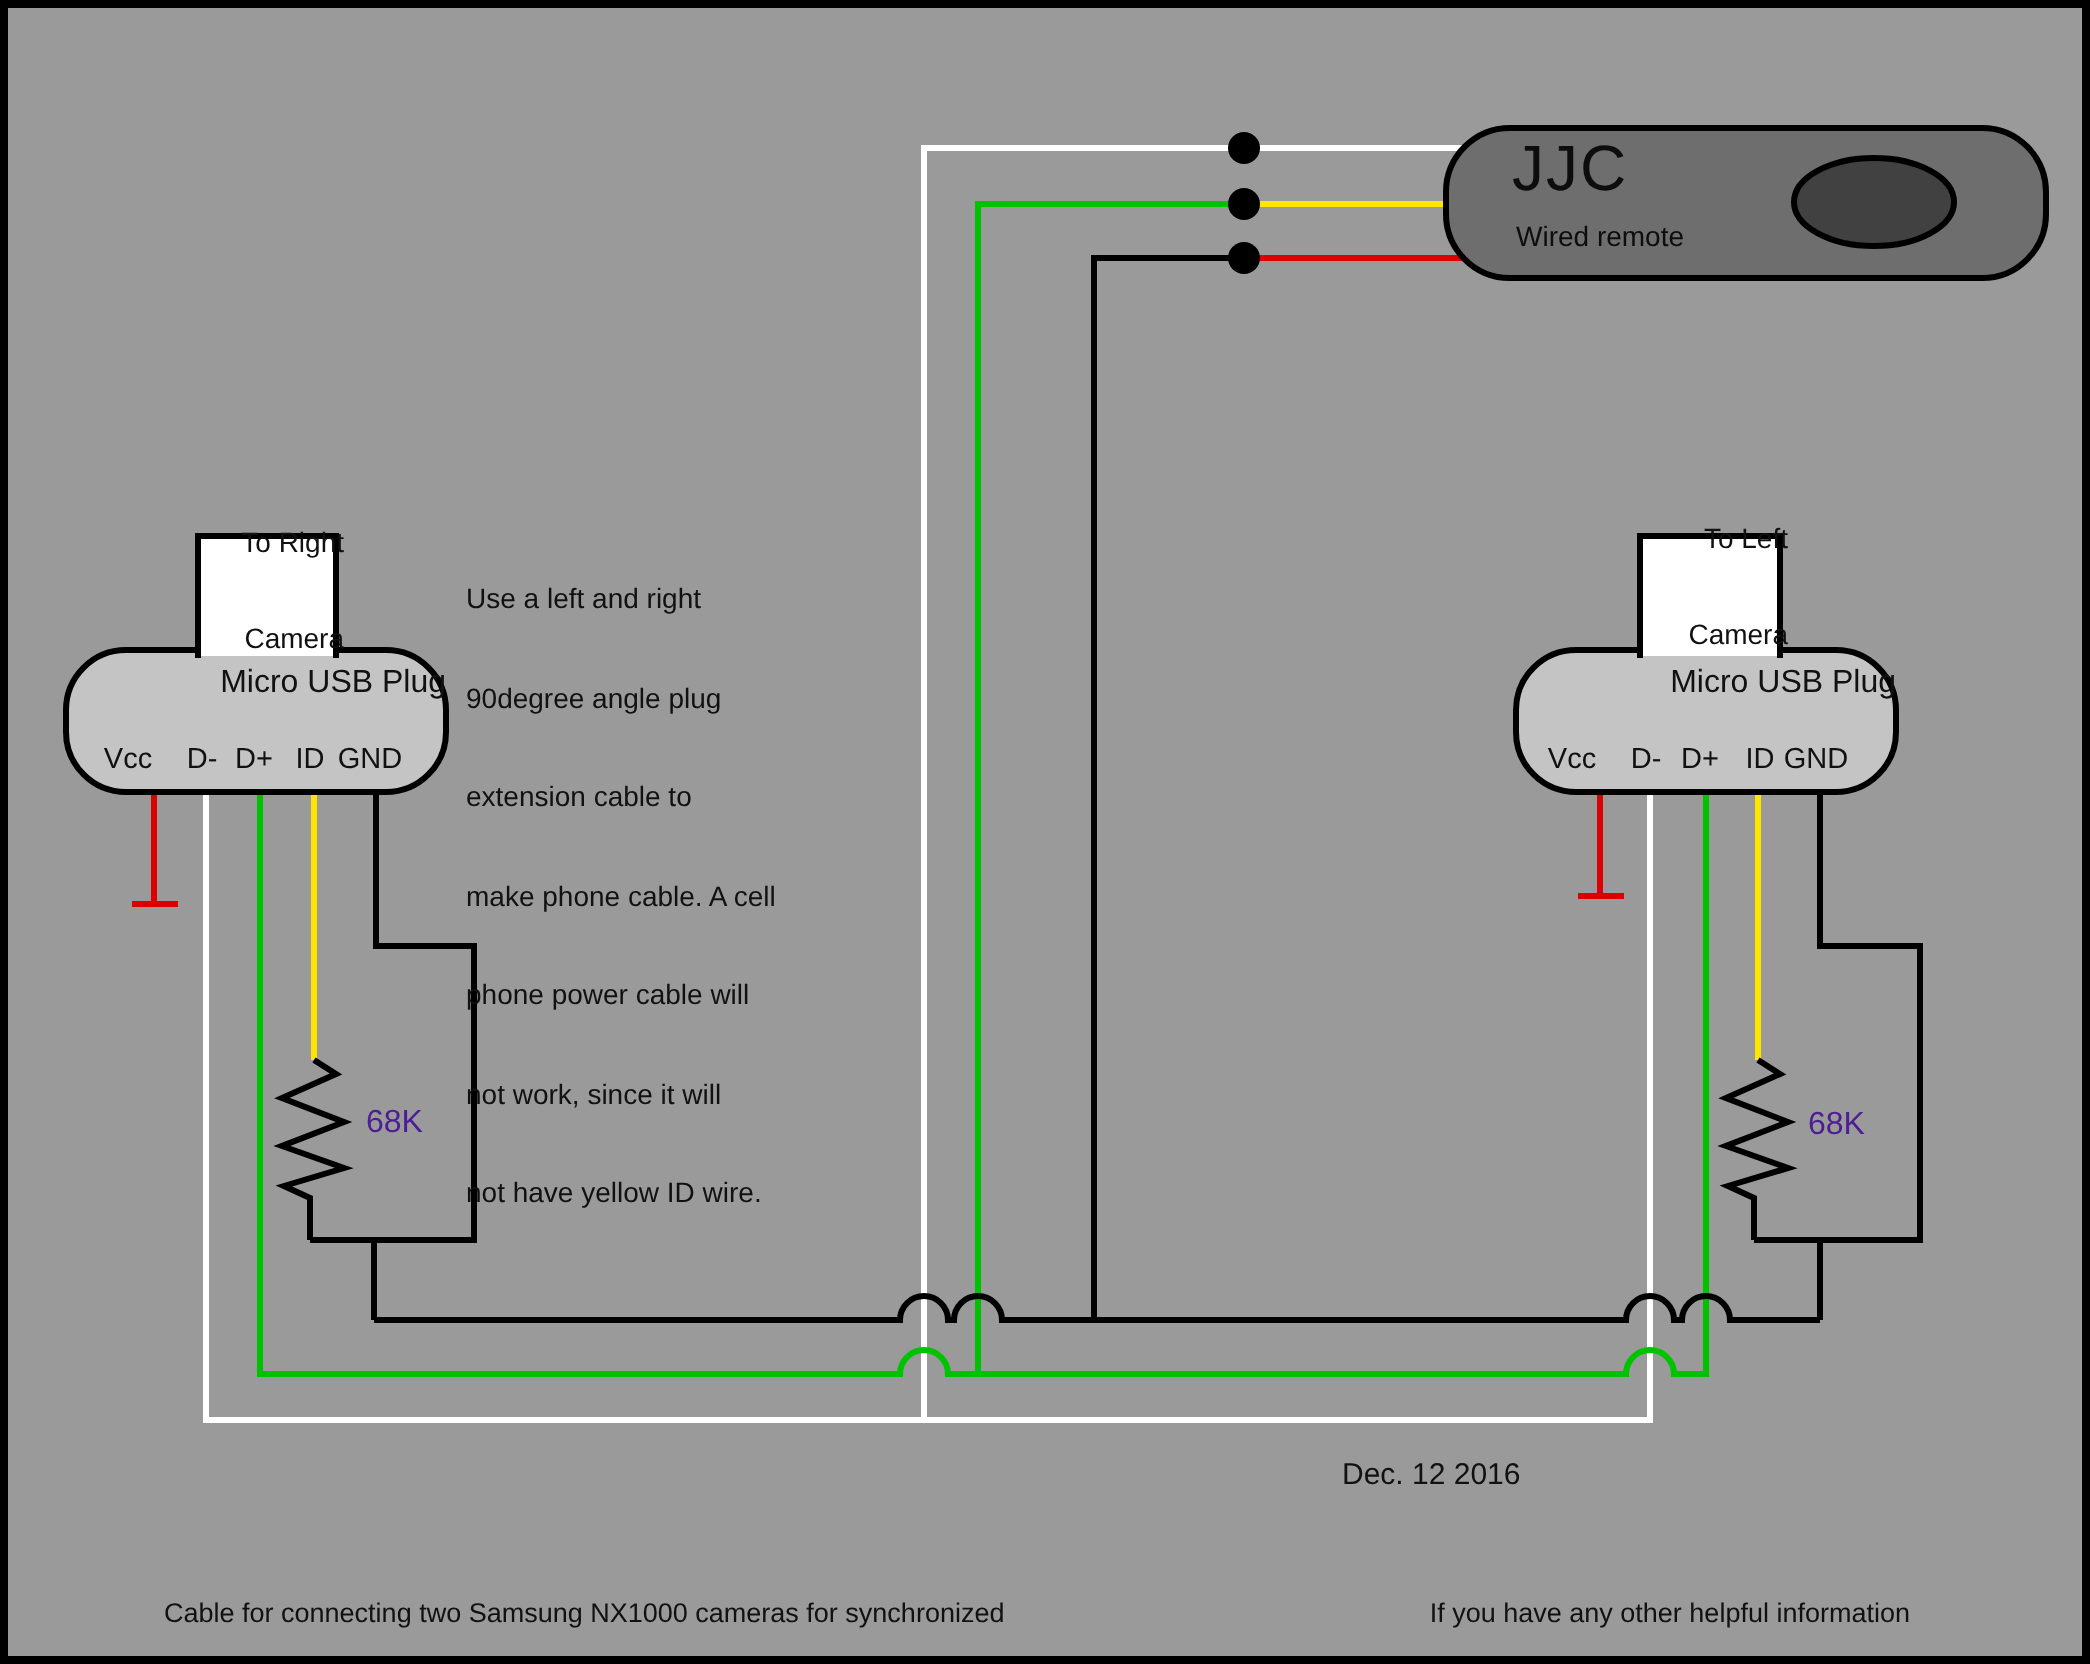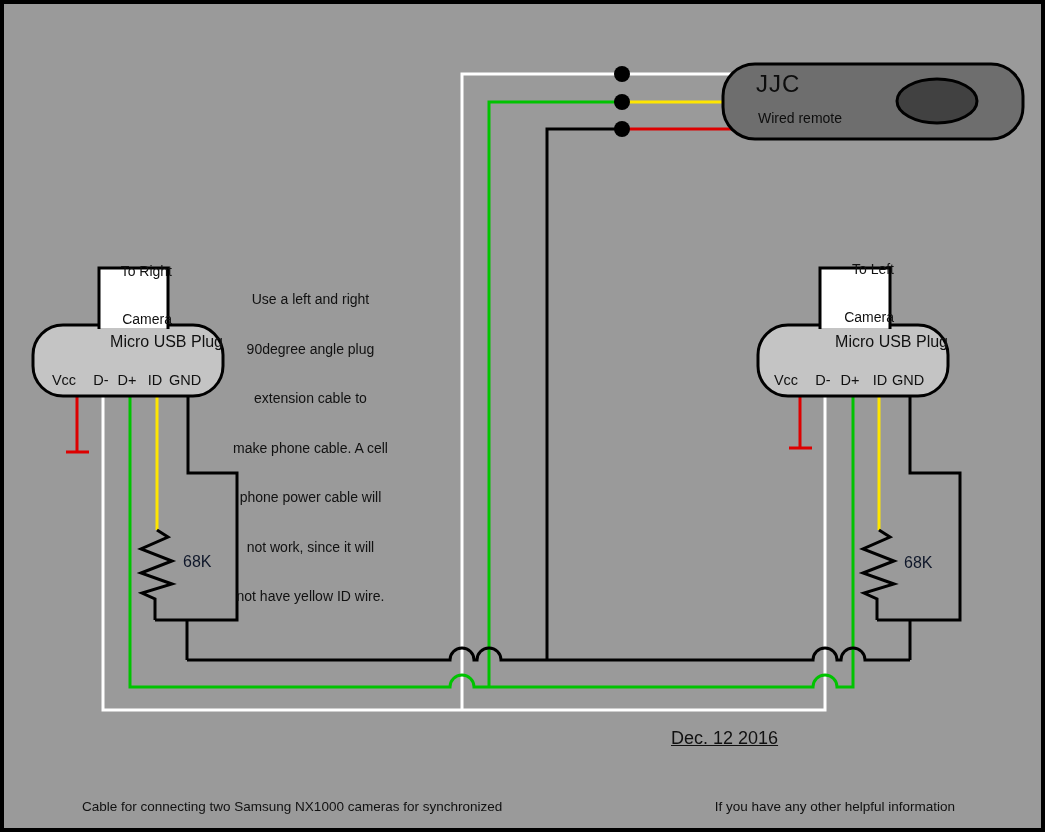--- a/index.html
+++ b/index.html
@@ -12,25 +12,25 @@
   }
   svg.wiring{position:absolute;left:0;top:0;}
   .wire{fill:none;stroke-width:3;stroke-linecap:butt;stroke-linejoin:miter;}
   .outline{stroke:#000;stroke-width:3;}
   .lbl{position:absolute;white-space:pre;line-height:16px;font-size:14px;}
   .center{text-align:right;}
   .right{text-align:right;}
   .pin{position:absolute;top:372px;font-size:14.5px;transform:translateX(-50%);}
   .plug-title{font-size:16px;}
   .note{line-height:16.5px;}
-  .jjc{font-size:24px;letter-spacing:1px;color:#0d0d0d;}
+  .jjc{font-size:32px;letter-spacing:1px;color:#0d0d0d;}
   .remote-sub{font-size:14px;color:#0d0d0d;}
-  .res-lbl{font-size:16px;color:#0f172a;}
+  .res-lbl{font-size:16px;color:#4c1d95;}
   .title{font-size:21px;}
-  .date{font-size:18px;text-decoration:underline;}
+  .date{font-size:15px;}
   .para{font-size:13.5px;line-height:16px;}
 </style>
 </head>
 <body>
 
 <div class="canvas">
 
   <svg class="wiring" width="1045" height="832" viewBox="0 0 1045 832">
 
     <path class="wire" d="M 103 394 L 103 710 L 825 710 L 825 394" stroke="#ffffff"></path>
@@ -89,21 +89,21 @@
   <span class="pin" style="left:127px;">D+</span>
   <span class="pin" style="left:155px;">ID</span>
   <span class="pin" style="left:185px;">GND</span>
 
   <span class="pin" style="left:786px;">Vcc</span>
   <span class="pin" style="left:823px;">D-</span>
   <span class="pin" style="left:850px;">D+</span>
   <span class="pin" style="left:880px;">ID</span>
   <span class="pin" style="left:908px;">GND</span>
 
-  <div class="lbl note" style="left:233px;top:258px;text-align:center;">
+  <div class="lbl note" style="left:233px;top:258px;">
     <div>Use a left and right</div>
     <div>90degree angle plug</div>
     <div>extension cable to</div>
     <div>make phone cable. A cell</div>
     <div>phone power cable will</div>
     <div>not work, since it will</div>
     <div>not have yellow ID wire.</div>
   </div>
 
 

